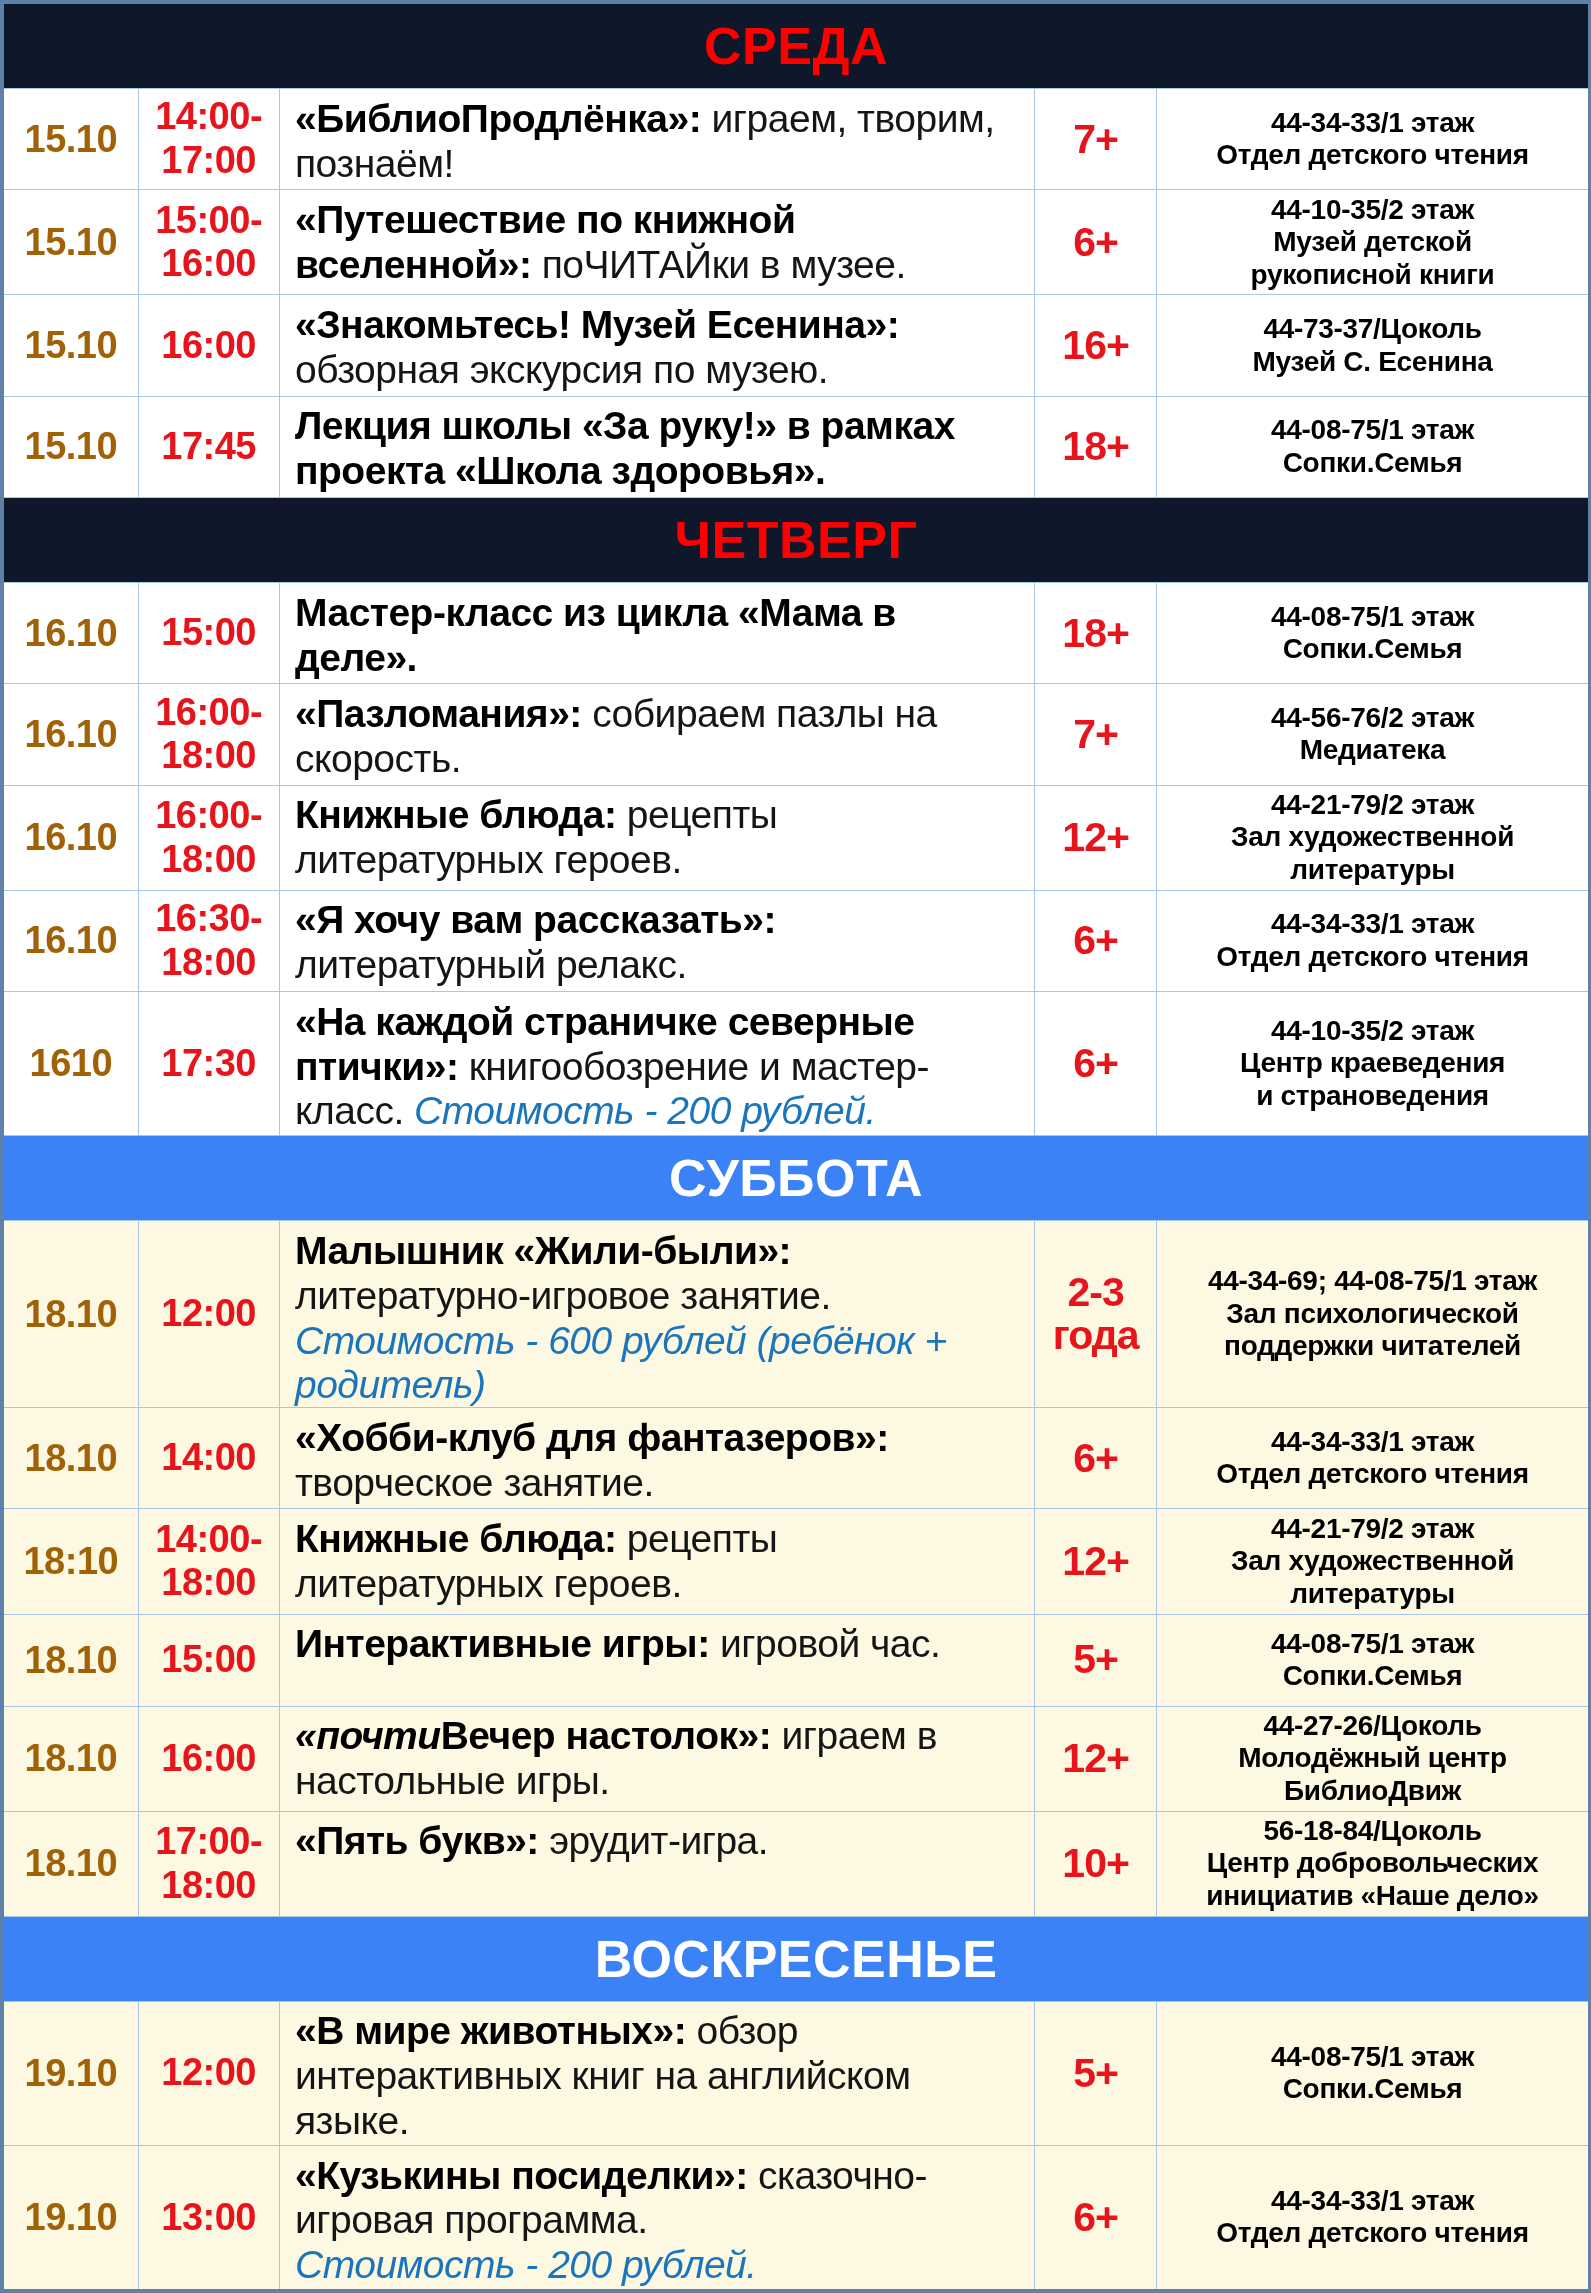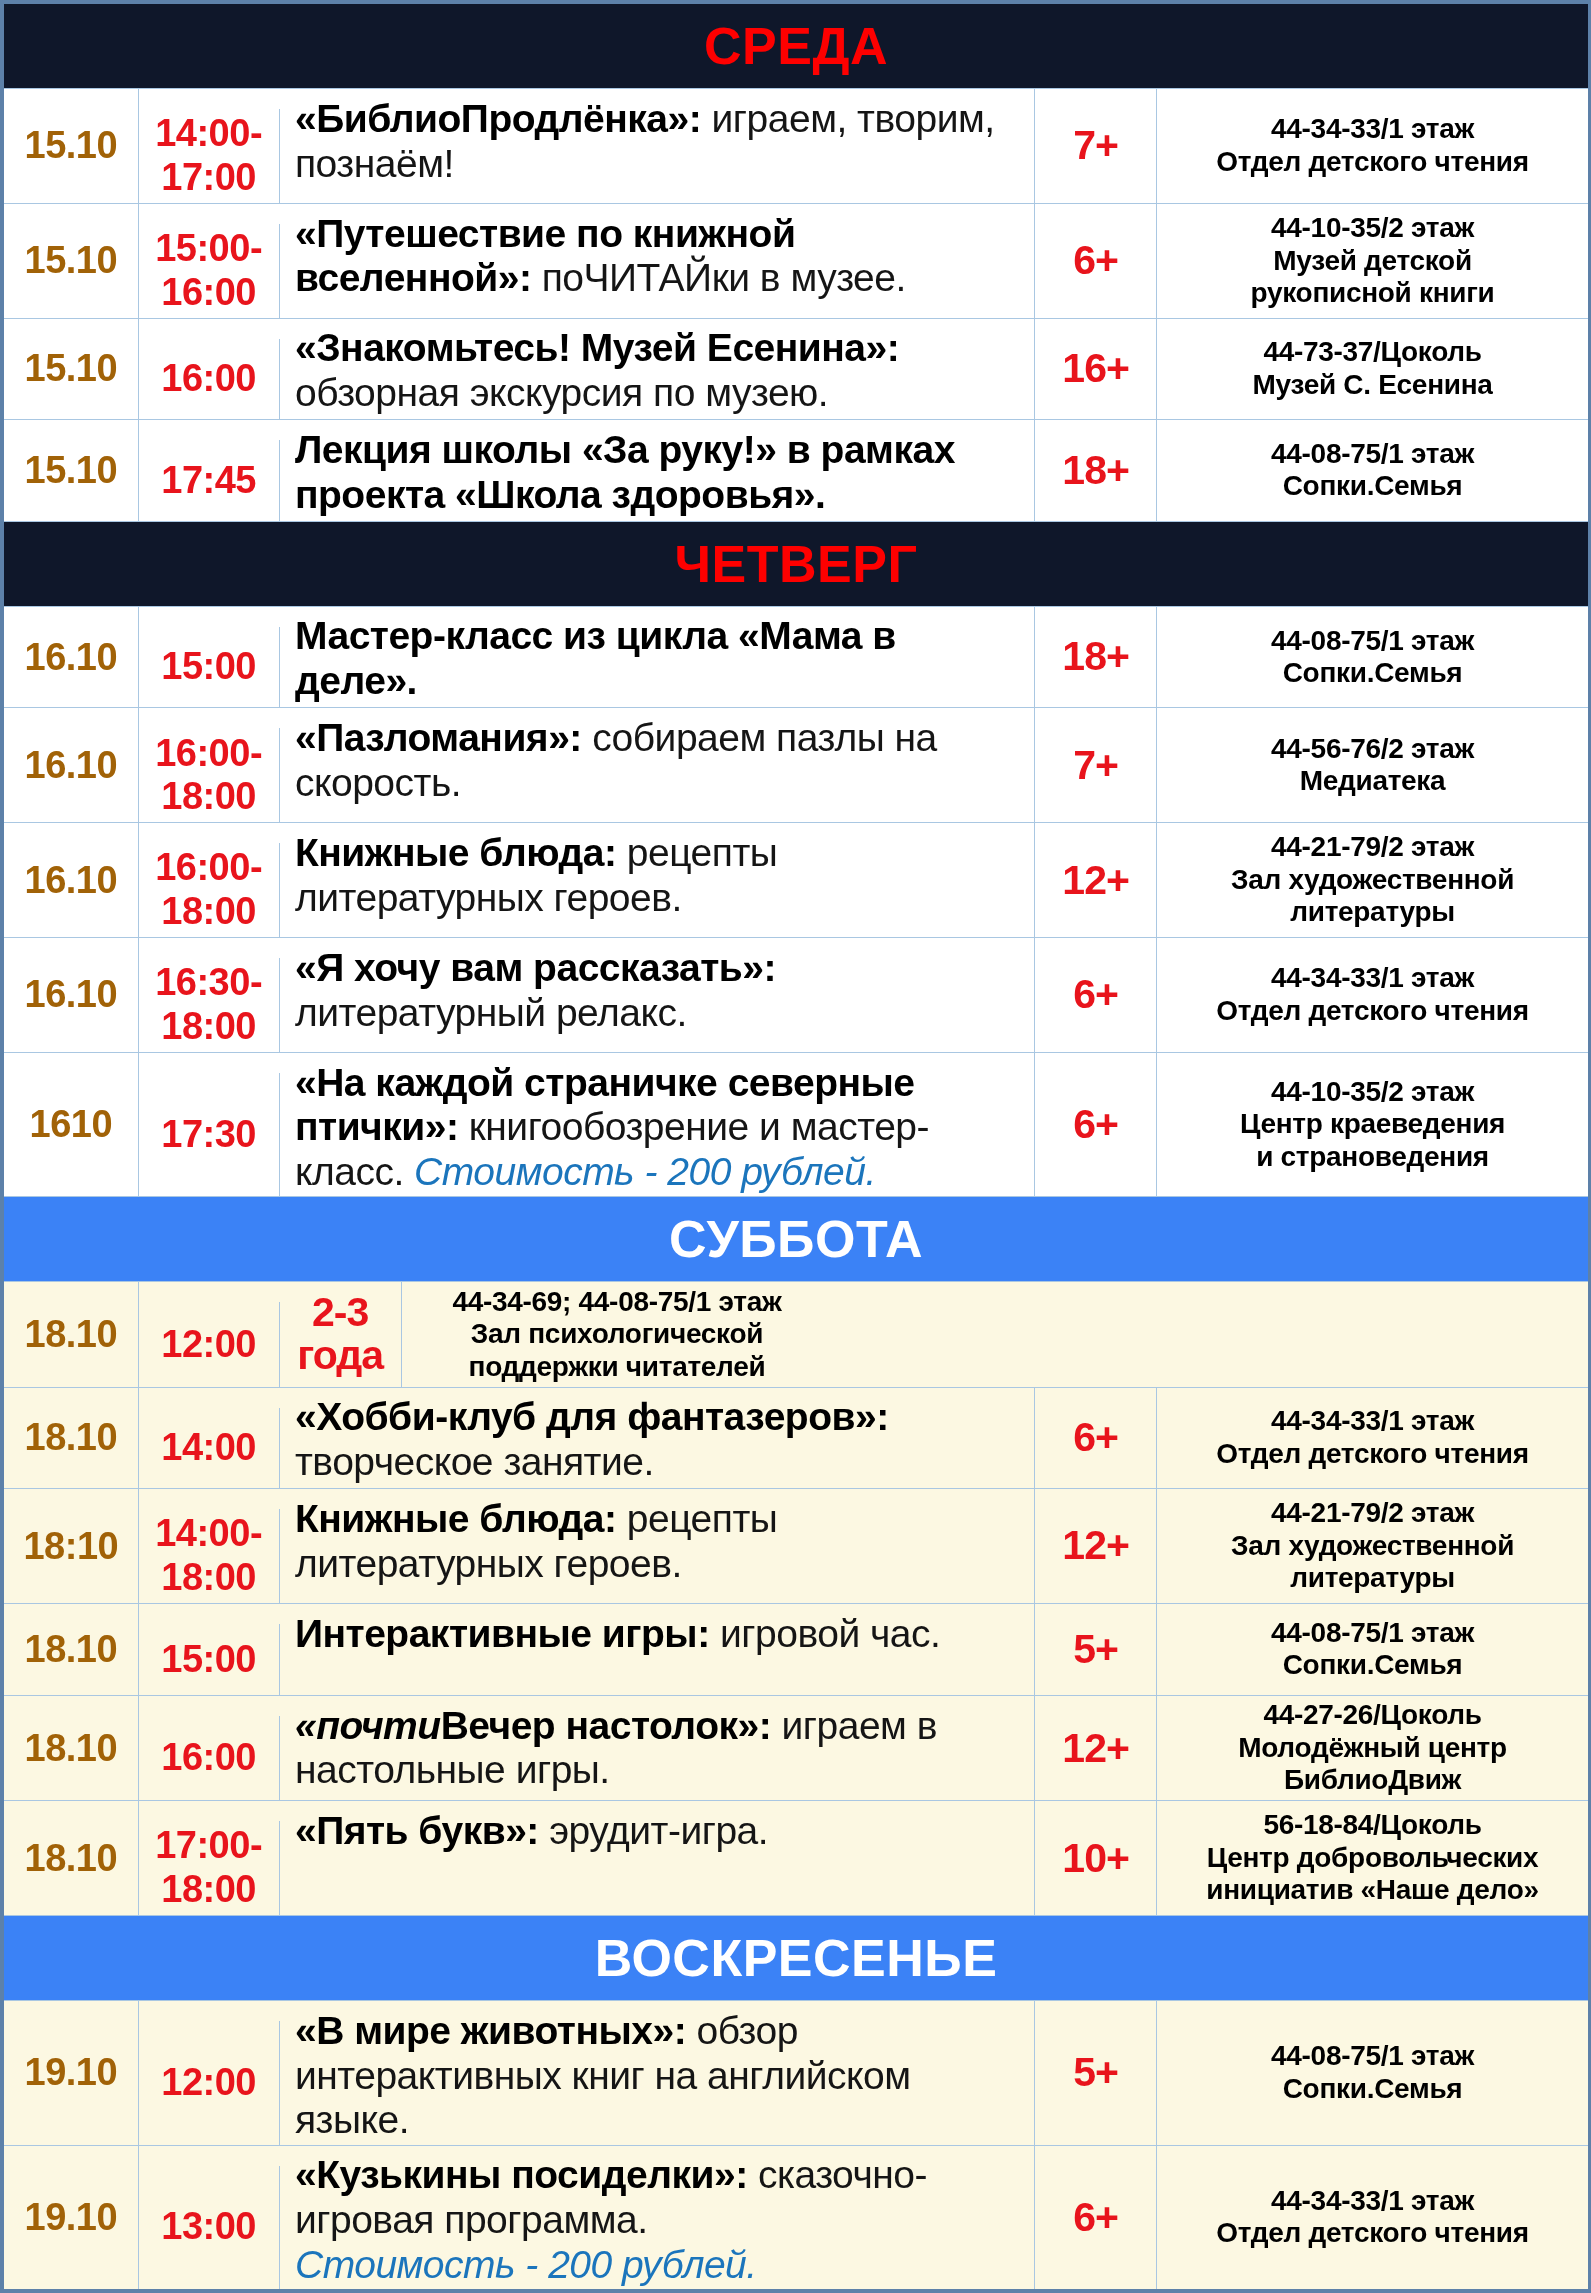--- a/index.html
+++ b/index.html
@@ -23,21 +23,21 @@
     background:#ffffff;flex:1 1 auto;min-height:92px;box-sizing:border-box;
   }
   .row:last-child{border-bottom:none;}
   .row-cream{background:#fcf8e2;}
   .cell{
     box-sizing:border-box;border-right:1.9px solid #a9c7e2;
     display:flex;flex-direction:column;align-items:center;justify-content:center;
     padding:5.8px 3.8px;
   }
   .date-cell{width:8.5%;color:#a16207;font-weight:bold;font-size:38px;letter-spacing:-0.5px;}
-  .time-cell{width:8.9%;color:#e8141c;font-weight:bold;font-size:38px;line-height:1.15;letter-spacing:-0.5px;text-align:center;margin-top:20px;}
+  .time-cell{width:8.9%;color:#e8141c;font-weight:bold;font-size:38px;line-height:1.15;letter-spacing:-0.5px;text-align:center;}
   .event-cell{
     width:47.7%;align-items:flex-start;justify-content:flex-start;
     padding:7.7px 9.6px 7.7px 15.4px;font-size:39px;line-height:1.15;letter-spacing:-0.5px;
     color:#111111;
   }
   .event-text{display:block;}
   .age-cell{width:7.7%;color:#e8141c;font-weight:bold;font-size:41px;line-height:1.05;text-align:center;letter-spacing:-1px;}
   .loc-cell{width:27.2%;border-right:none;color:#000000;font-weight:bold;font-size:28px;line-height:1.16;text-align:right;letter-spacing:-0.3px;}
   .seg-title{font-weight:bold;color:#000000;}
   .seg-text{font-weight:normal;color:#151515;}
@@ -227,20 +227,23 @@
     <div class="band band-blue">
       <span class="band-label">СУББОТА</span>
     </div>
     <div class="row row-cream">
       <div class="cell date-cell">
         <div>18.10</div>
       </div>
       <div class="cell time-cell">
         <div>12:00</div>
       </div>
+      <div class="cell event-cell">
+        <div class="event-text"><span class="seg-title">Малышник «Жили-были»: </span><span class="seg-text">литературно-игровое занятие.</span><br><span class="seg-price">Стоимость - 600 рублей (ребёнок + родитель)</span></div>
+      </div>
       <div class="cell age-cell">
         <div>2-3</div>
         <div>года</div>
       </div>
       <div class="cell loc-cell">
         <div>44-34-69; 44-08-75/1 этаж</div>
         <div>Зал психологической</div>
         <div>поддержки читателей</div>
       </div>
     </div>

